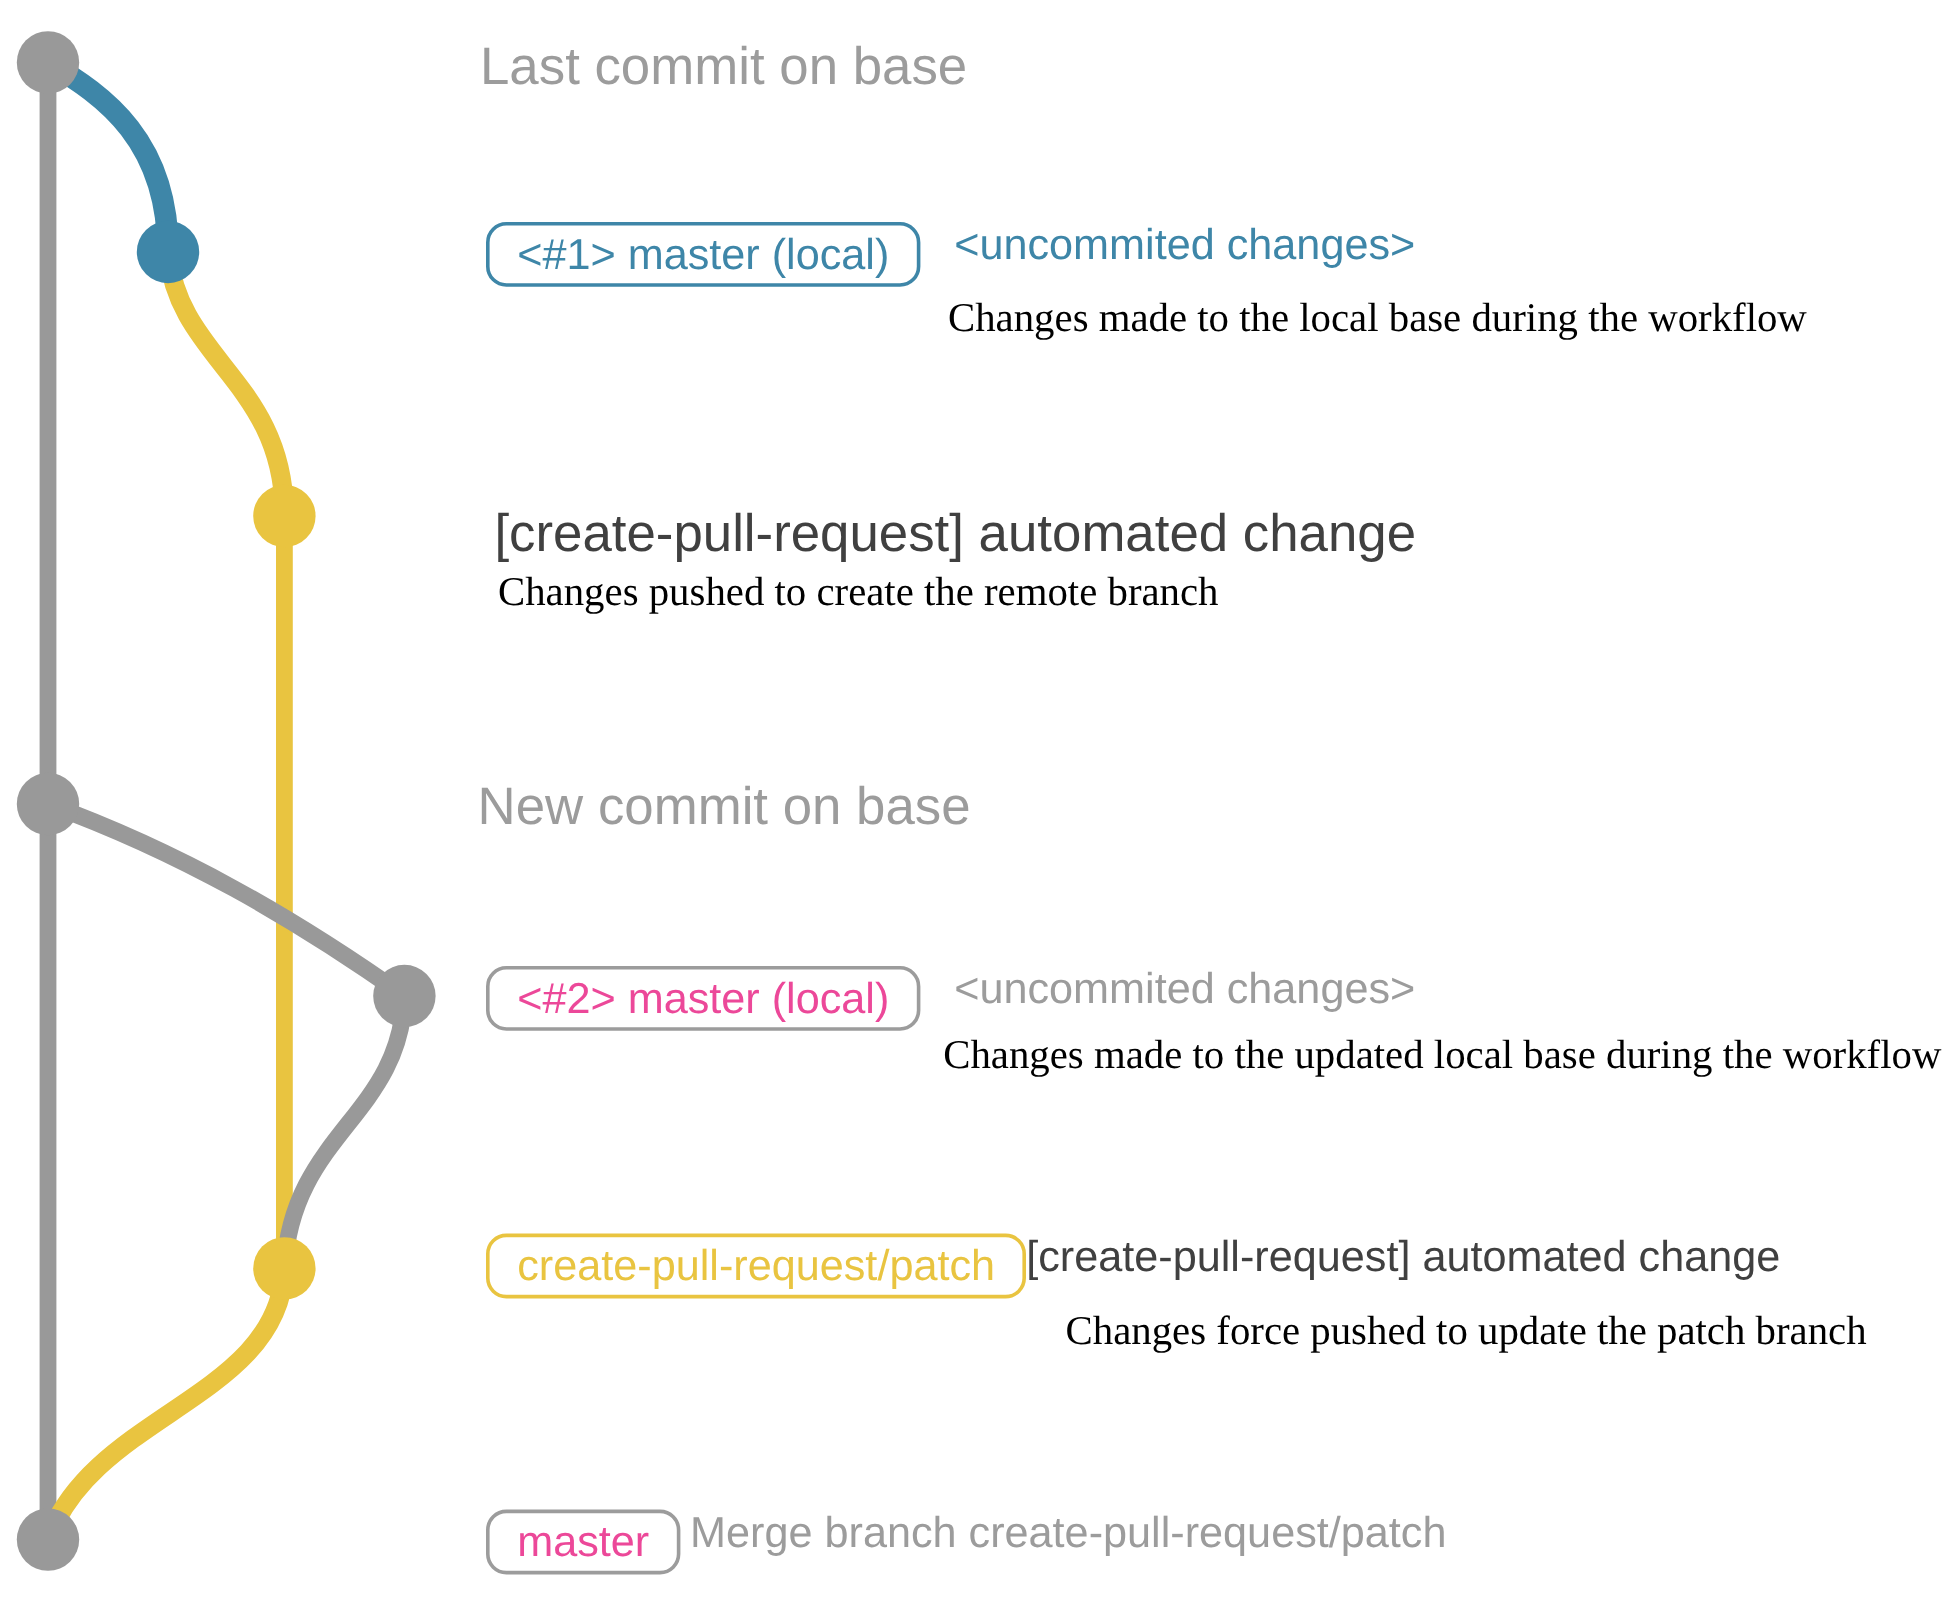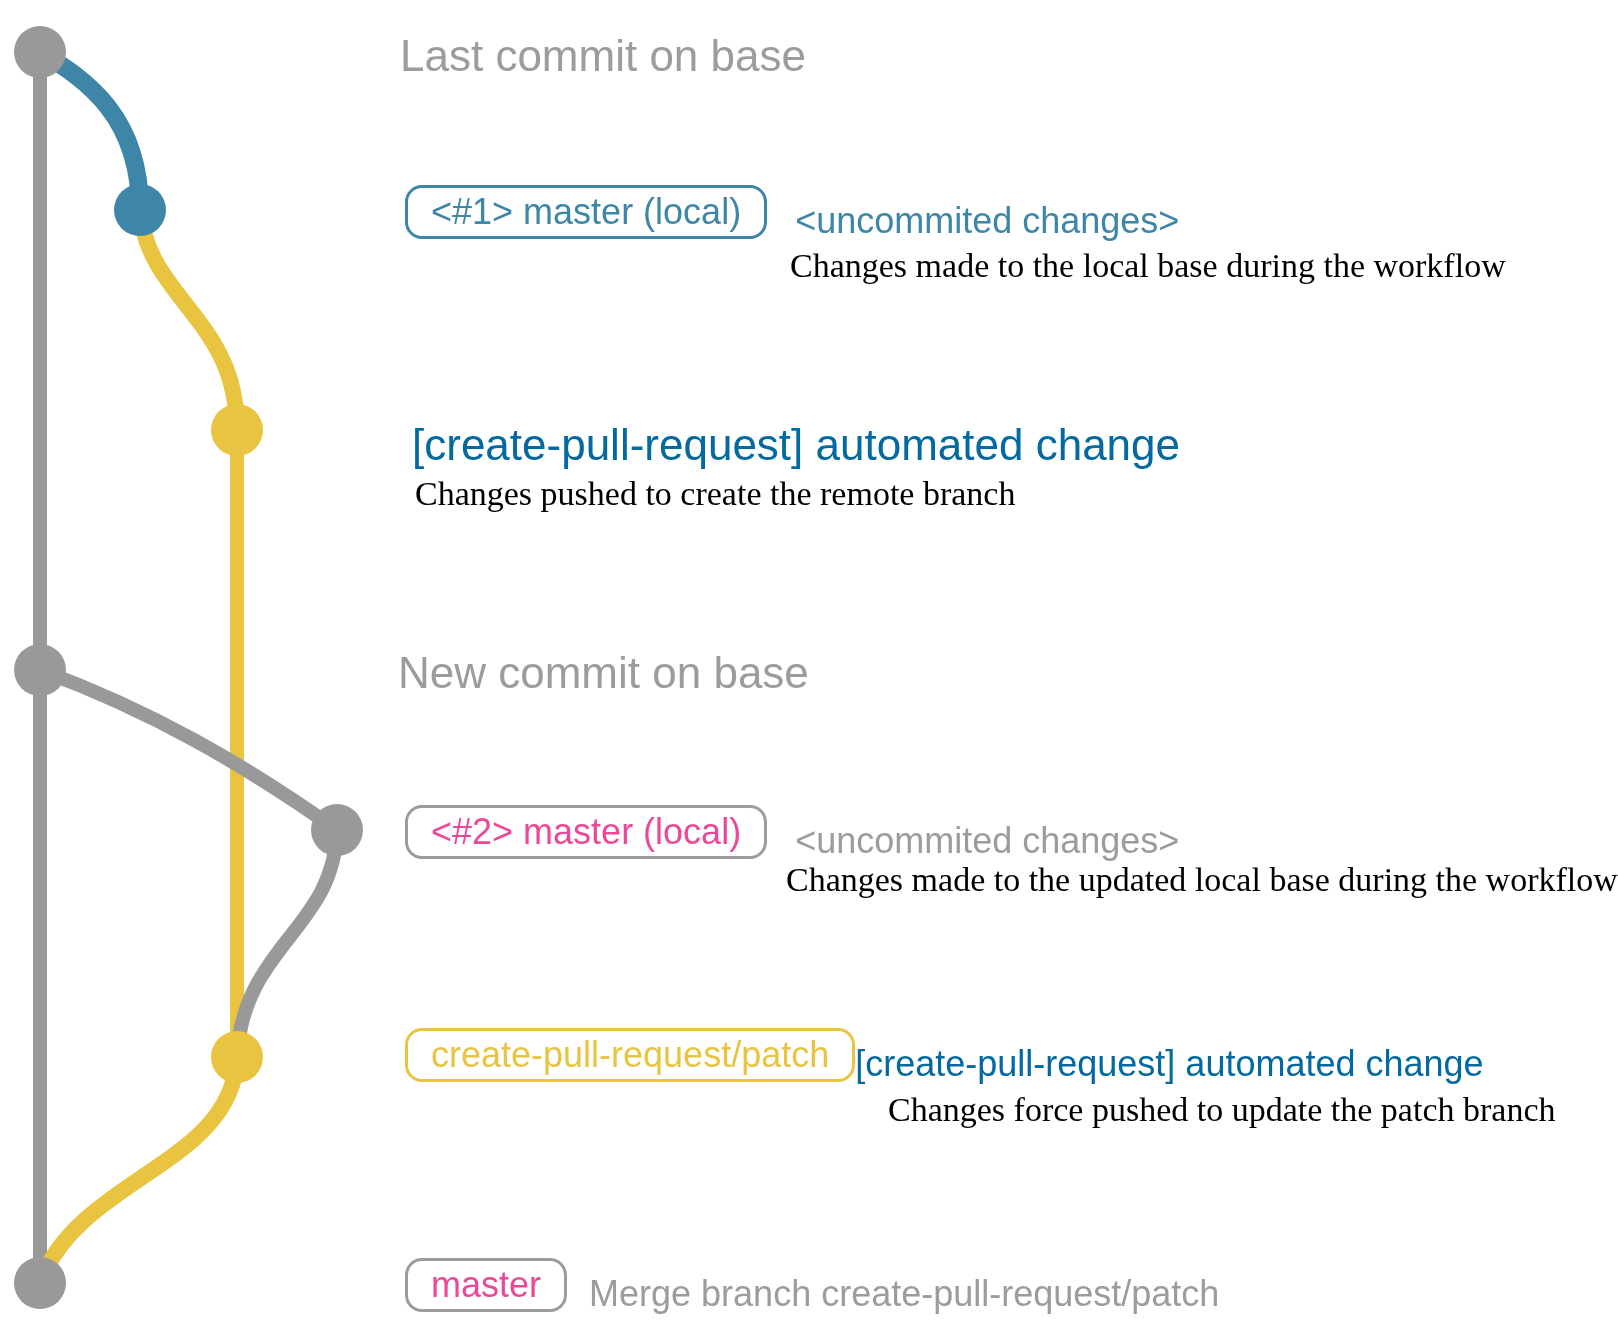--- a/index.html
+++ b/index.html
@@ -5,22 +5,22 @@
   html,body{margin:0;padding:0}
   body{
     width:1618px;height:1344px;position:relative;background:#ffffff;
     font-family:"Liberation Sans",sans-serif;overflow:hidden;
   }
   .stage{position:absolute;inset:0}
   svg.graph{position:absolute;left:0;top:0}
   .lbl{position:absolute;font-size:44px;line-height:37px;white-space:nowrap}
   .gray-t{color:#9c9c9c}
   .blue-t{color:#3e86a8}
-  .yellow-t{color:#0369a1}
-  .row{position:absolute;display:flex;align-items:flex-end;height:54px;white-space:nowrap}
+  .yellow-t{color:#404040}
+  .row{position:absolute;display:flex;align-items:flex-start;height:54px;white-space:nowrap}
   .row .lbl2{font-size:36px;line-height:37px}
   .badge{
     box-sizing:border-box;height:54px;display:flex;align-items:center;
     padding:0 23px;border:3px solid;border-radius:17px;font-size:36px;white-space:nowrap;
   }
   .badge.b-blue{border-color:#3e86a8;color:#3e86a8}
   .badge.b-gray{border-color:#9c9c9c;color:#ec4899}
   .badge.b-yellow{border-color:#e9c440;color:#e9c440}
   .desc{
     position:absolute;font-family:Liberation Serif, serif;font-size:34px;
@@ -75,18 +75,18 @@
     <div class="lbl2 gray-t">&lt;uncommited changes&gt;</div>
   </div>
   <div class="desc" style="left:786px;top:860px">Changes made to the updated local base during the workflow</div>
 
   <div class="row" style="left:405px;top:1028px;gap:0">
     <div class="badge b-yellow">create-pull-request/patch</div>
     <div class="lbl2 yellow-t">[create-pull-request] automated change</div>
   </div>
   <div class="desc" style="left:888px;top:1090px">Changes force pushed to update the patch branch</div>
 
-  <div class="row" style="left:405px;top:1258px;gap:22px">
+  <div class="row" style="left:405px;top:1258px;gap:8px">
     <div class="badge b-gray">master</div>
     <div class="lbl2 gray-t">Merge branch create-pull-request/patch</div>
   </div>
 
 </div>
 
 </body></html>

